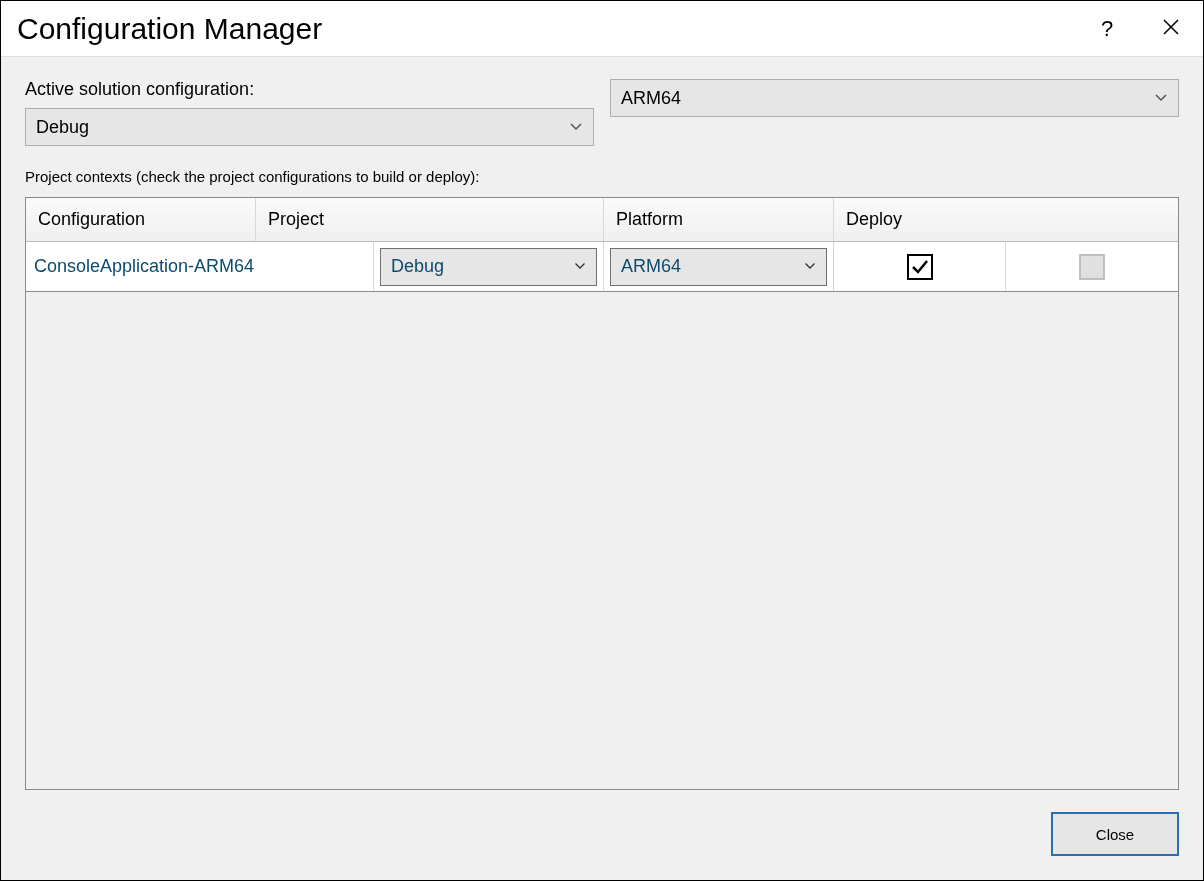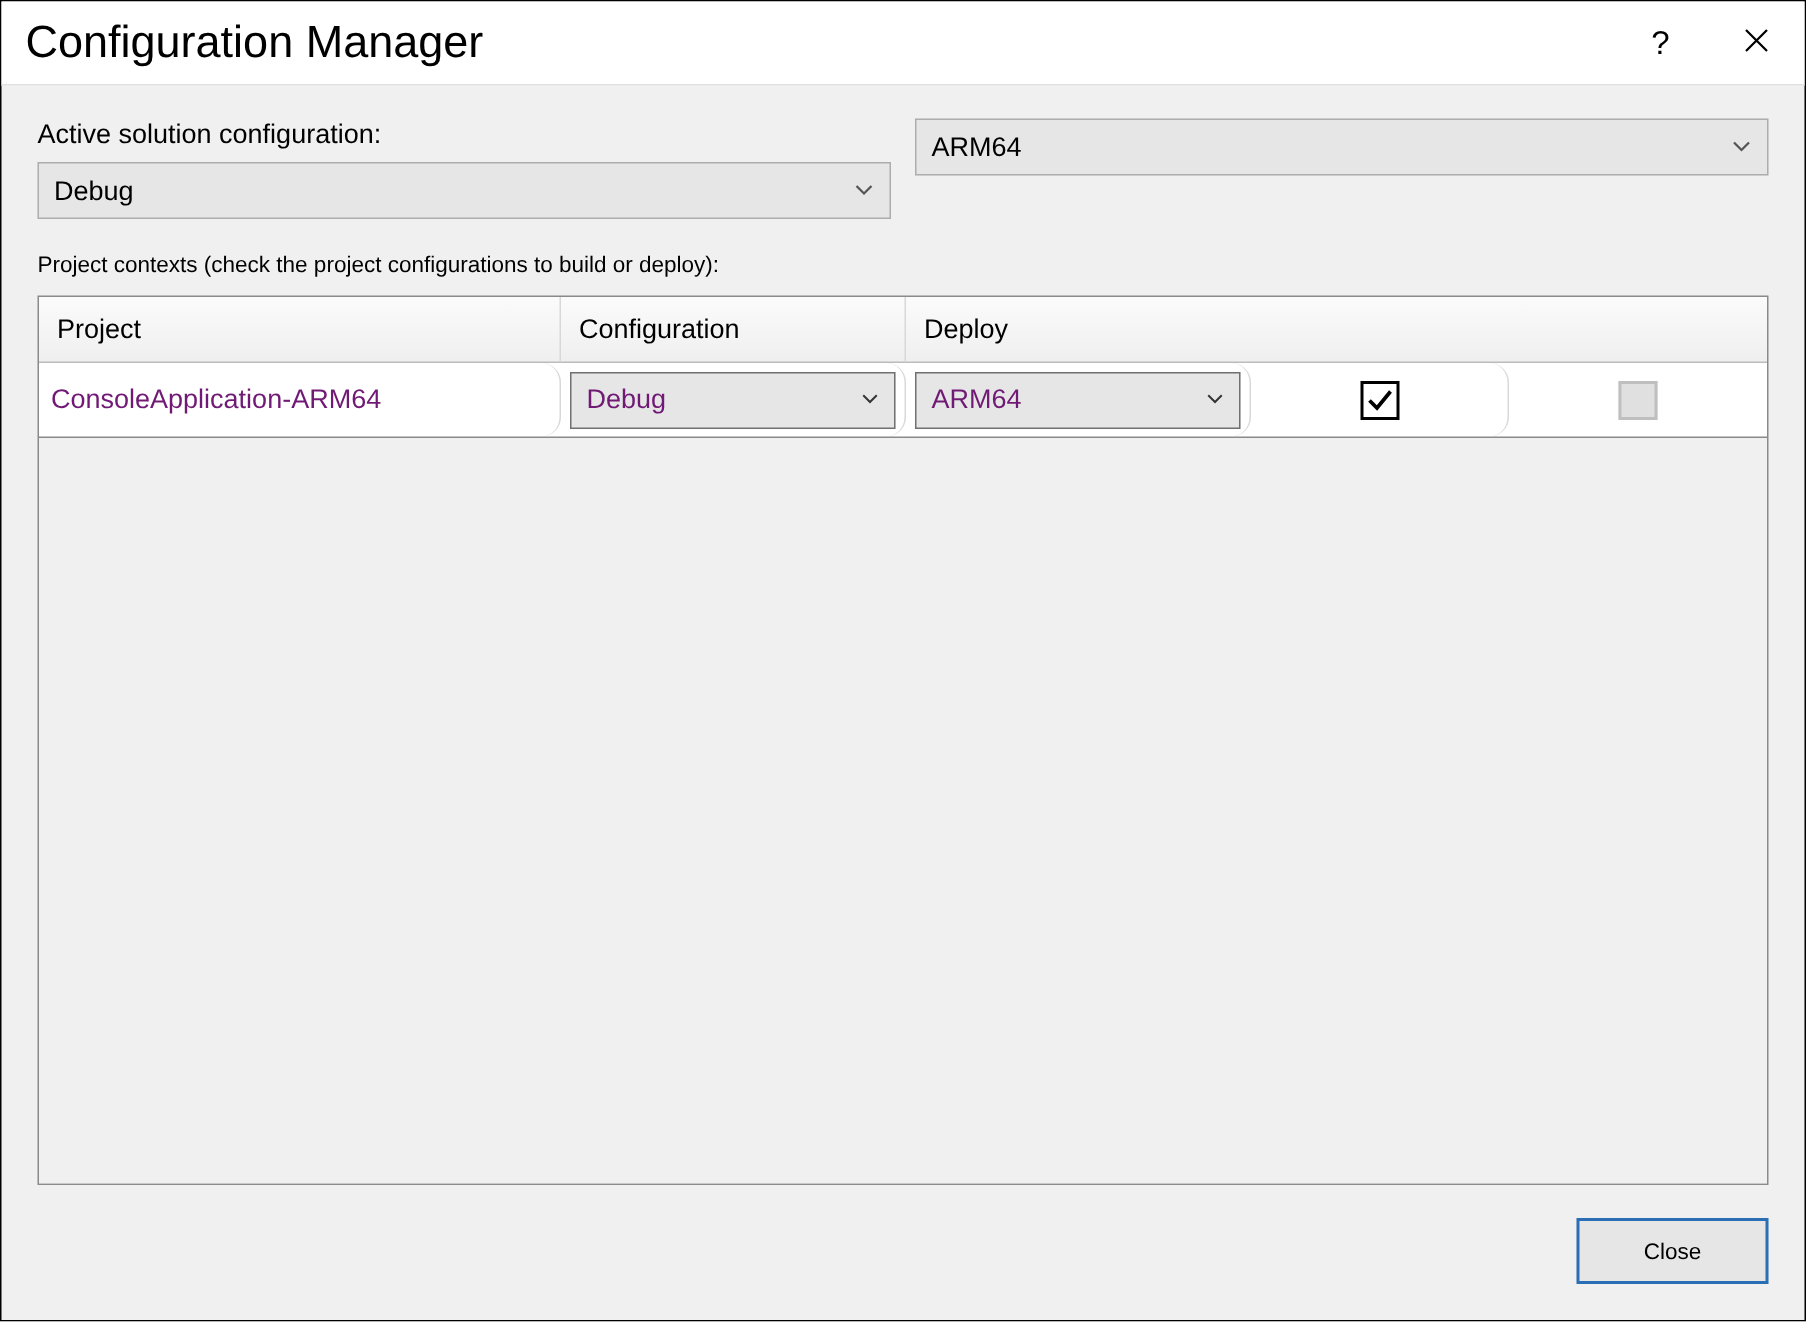--- a/index.html
+++ b/index.html
@@ -133,22 +133,21 @@
       height: 50px;
       background: #ffffff;
       border-bottom: 1px solid #8a8a8a;
     }
     .td {
       padding: 4px 6px;
       border-right: 1px solid #d8d8d8;
       display: flex;
       align-items: center;
       font-size: 18px;
-      color: #701a75;
-      border-radius: 13px;
+      color: #0c4a6e;
     }
     .td:last-child {
       border-right: none;
     }
     .td.col-project {
       padding-left: 8px;
     }
     .cell-combo {
       width: 100%;
       height: 38px;
@@ -244,22 +243,23 @@
               </svg>
           </span>
         </div>
       </div>
     </div>
 
     <span class="table-label">Project contexts (check the project configurations to build or deploy):</span>
 
     <div class="table-container">
       <div class="table-header">
+        <div class="th col-config">Configuration</div>
         <div class="th col-project">Project</div>
-        <div class="th col-config">Configuration</div>
+        <div class="th col-platform">Platform</div>
         <div class="th col-deploy">Deploy</div>
       </div>
       <div class="table-body">
         <div class="table-row">
           <div class="td col-project">ConsoleApplication-ARM64</div>
           <div class="td col-config">
             <div class="cell-combo">
               <span>Debug</span>
               <span class="chev">
                 <svg width="12" height="9" viewBox="0 0 12 9">

